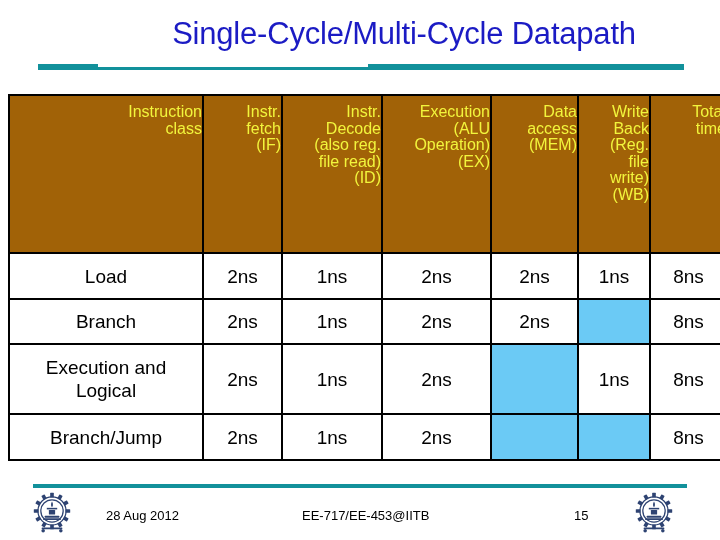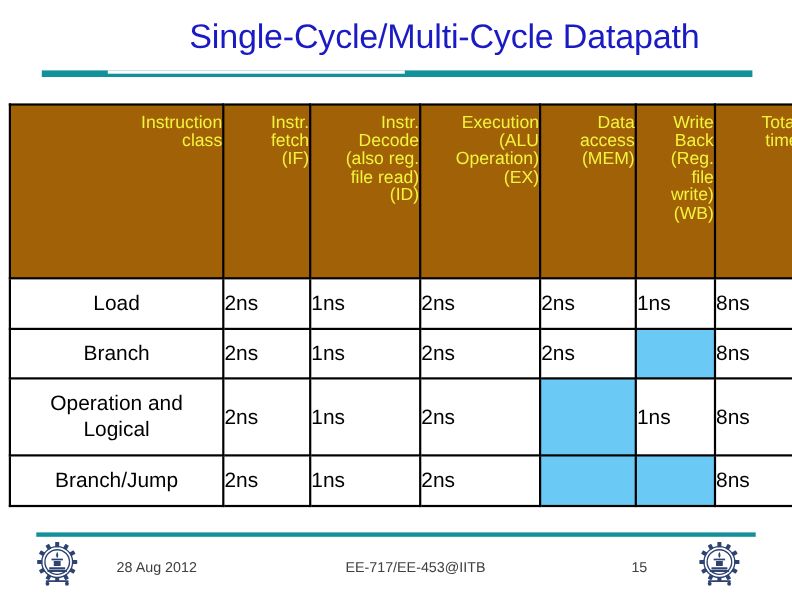--- a/index.html
+++ b/index.html
@@ -75,20 +75,21 @@
   #timing-table thead th.wide {
     vertical-align: top;
     padding-top: 8px;
   }
   
   #timing-table tbody td {
     background: #ffffff;
     color: #000000;
     font-size: 19px;
     line-height: 23px;
+    text-align: center;
   }
   #timing-table tbody td.cls {
     text-align: center;
   }
   #timing-table tbody td.empty {
     background: #6bcaf5;
   }
   tr.r-load td   { height: 44px; }
   tr.r-store td  { height: 43px; }
   tr.r-arith td  { height: 68px; }
@@ -100,25 +101,25 @@
     left: 33px;
     top: 484px;
     width: 654px;
     height: 4px;
     background: #12919b;
   }
   .footer-text {
     position: absolute;
     top: 508px;
     font-size: 13px;
-    color: #404040;
+    color: #000000;
     white-space: nowrap;
   }
   #footer-date   { left: 106px; }
-  #footer-course { left: 314px; }
+  #footer-course { left: 302px; }
   #footer-page   { left: 574px; }
 
   .logo {
     position: absolute;
     top: 486px;
     width: 52px;
     height: 52px;
   }
   #logo-left  { left: 26px; }
   #logo-right { left: 628px; }
@@ -192,21 +193,21 @@
         </td>
         <td>2ns</td>
         <td>1ns</td>
         <td>2ns</td>
         <td>2ns</td>
         <td class="empty"></td>
         <td>8ns</td>
       </tr>
       <tr class="r-arith">
         <td class="cls">
-          <div>Operation and</div>
+          <div>Execution and</div>
           <div>Logical</div>
         </td>
         <td>2ns</td>
         <td>1ns</td>
         <td>2ns</td>
         <td class="empty"></td>
         <td>1ns</td>
         <td>8ns</td>
       </tr>
       <tr class="r-branch">

